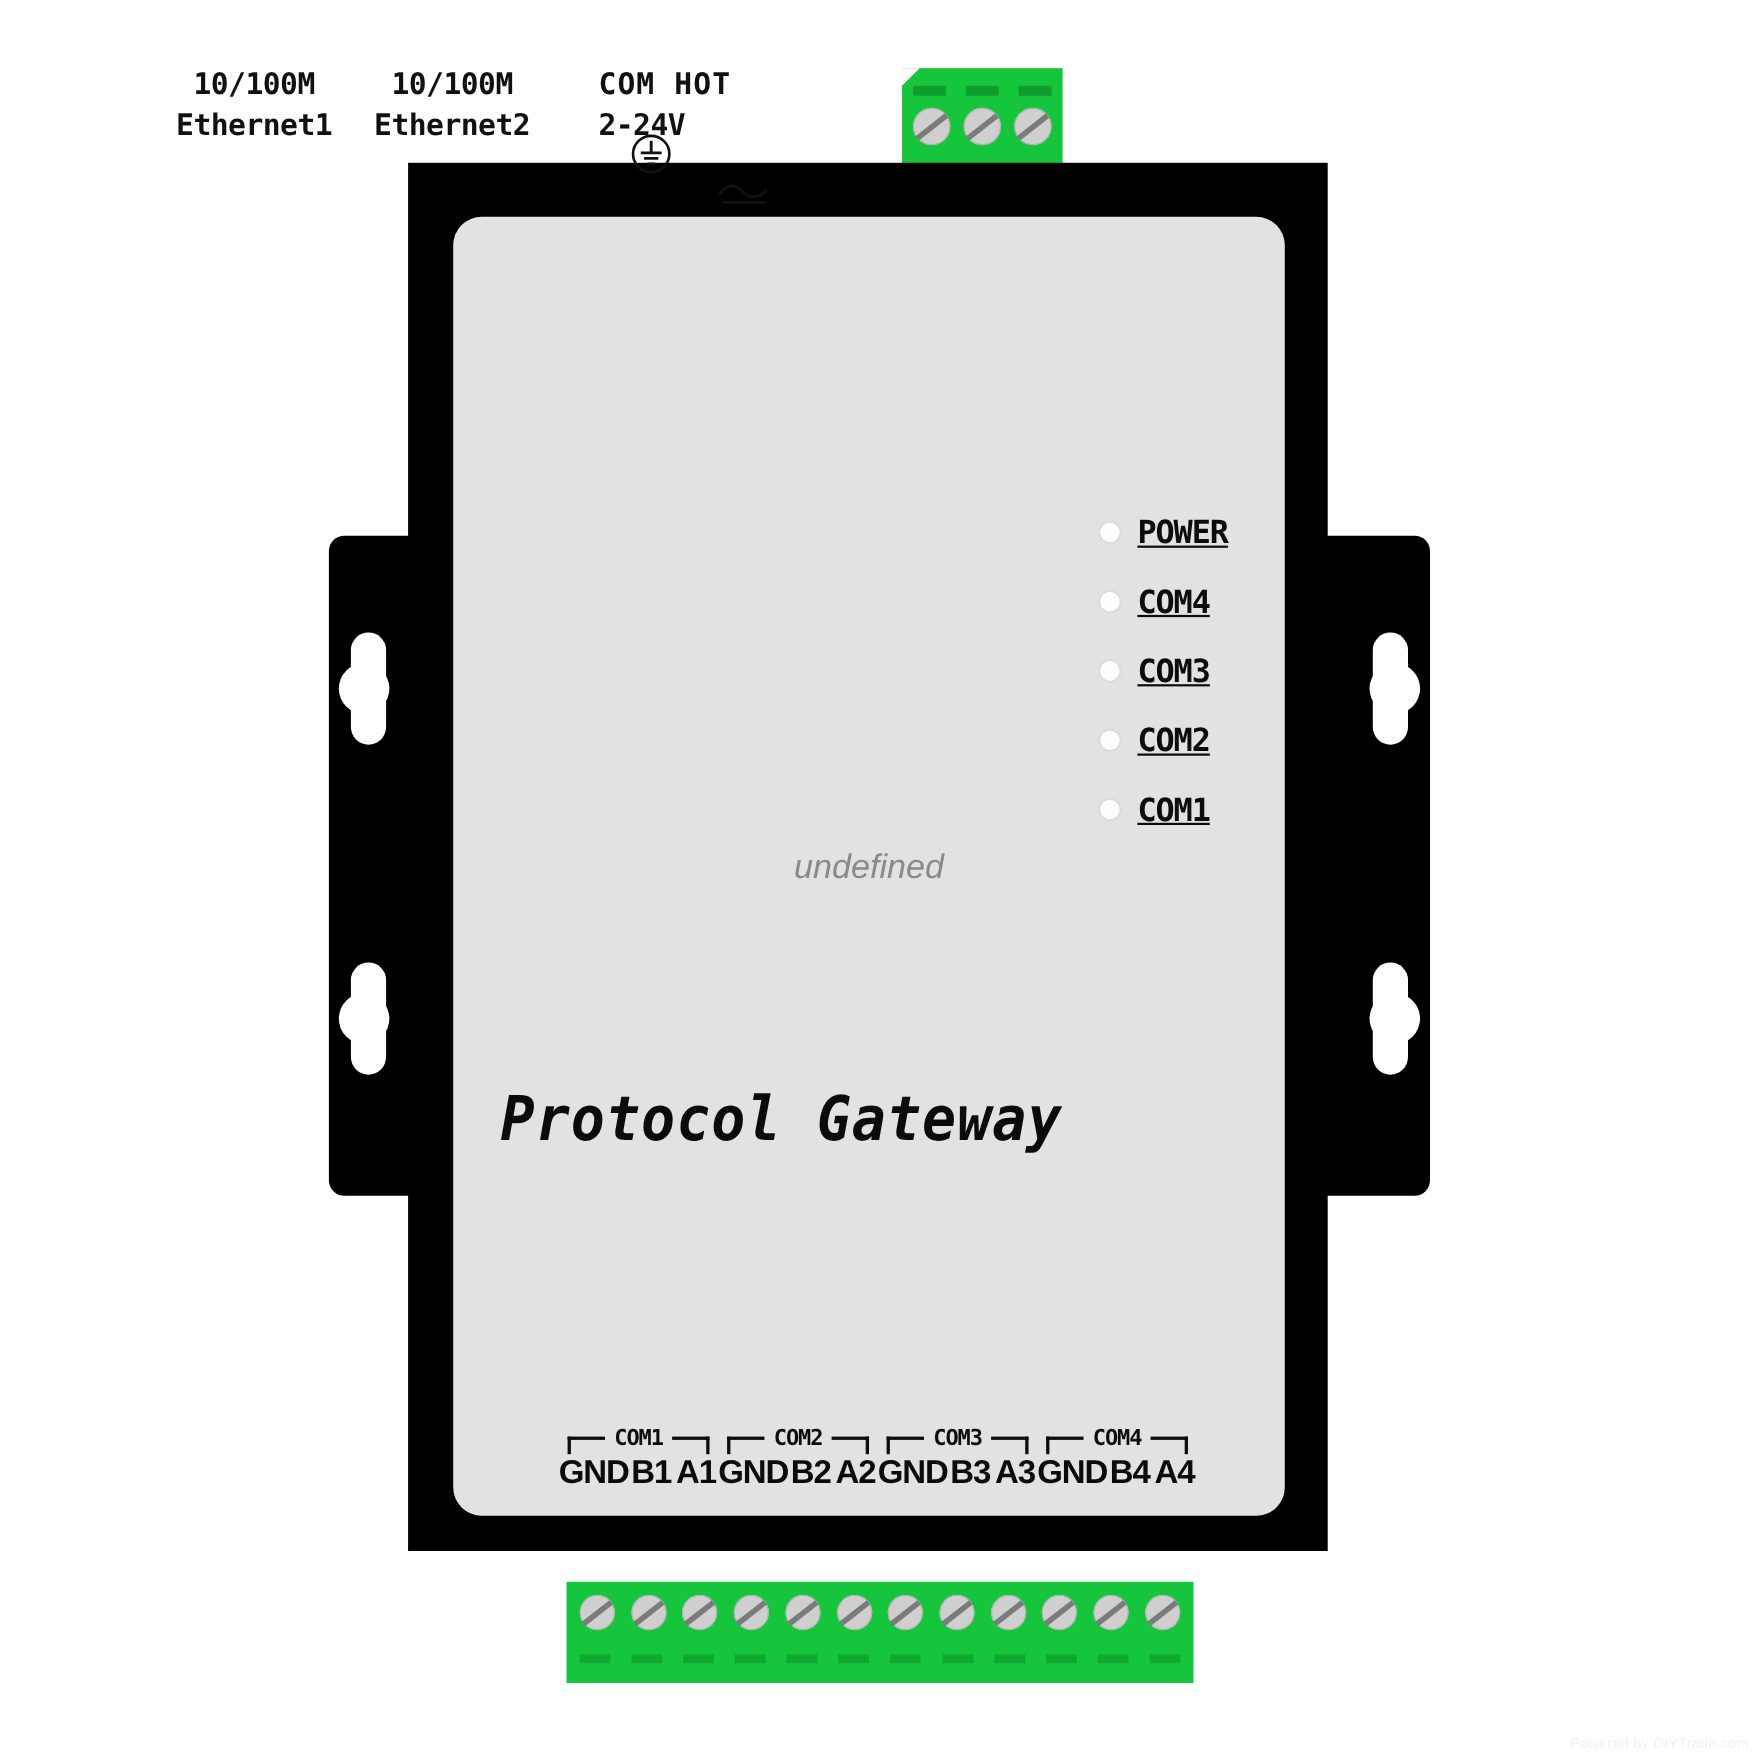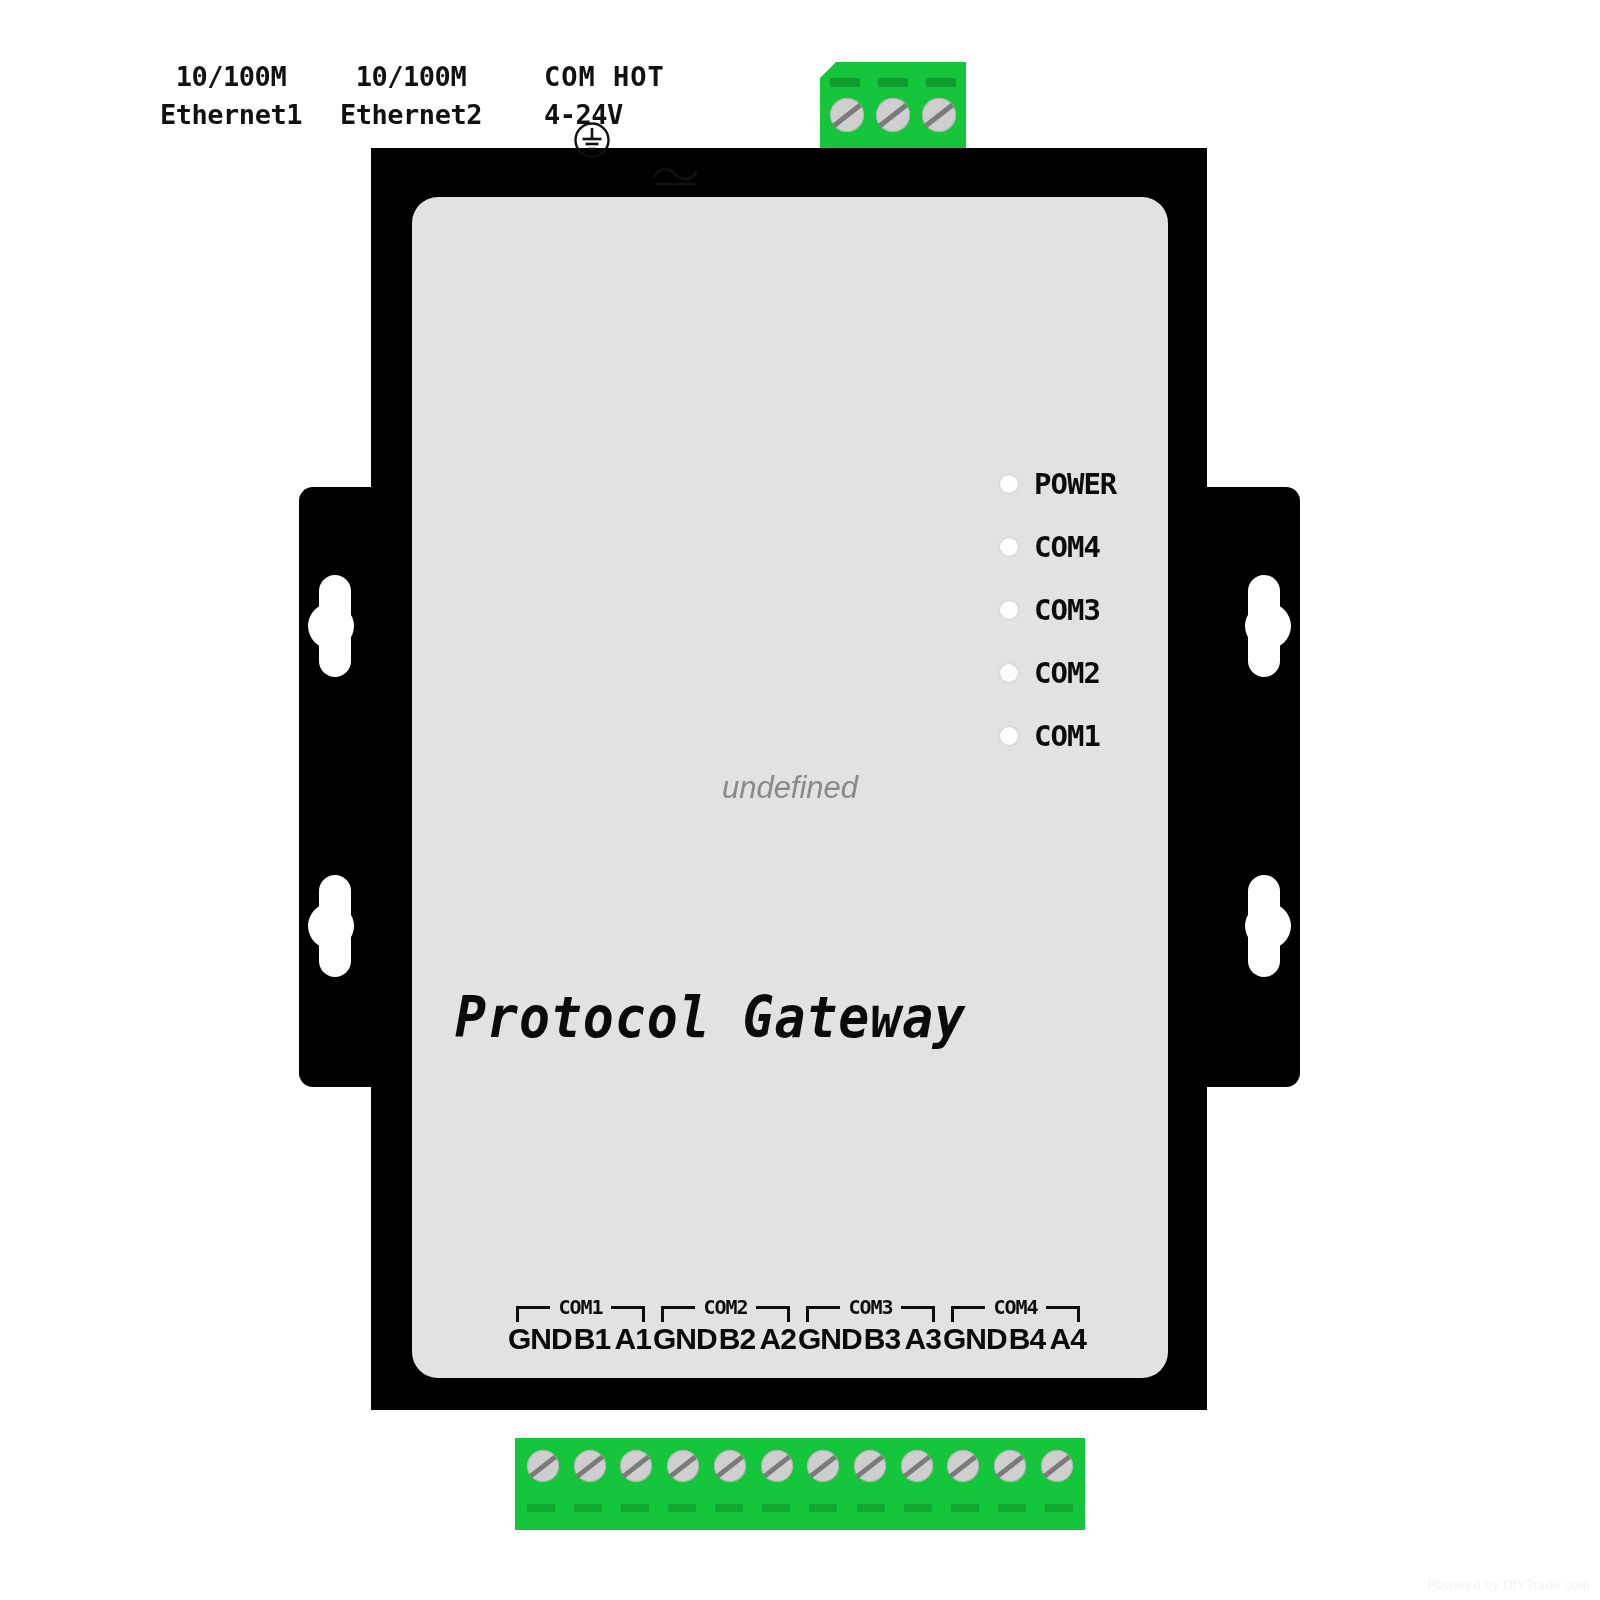--- a/index.html
+++ b/index.html
@@ -232,20 +232,21 @@
     box-shadow: 0 0 2px 0 rgba(150,150,150,0.55);
     flex: 0 0 auto;
   }
   .led-label {
     margin-left: 16px;
     font-family: "DejaVu Sans Mono", monospace;
     font-weight: 700;
     font-size: 29px;
     color: #0c0c0c;
     letter-spacing: -1px;
+    text-decoration: underline;
   }
 
   
   .undefined-text {
     position: absolute;
     left: 600px;
     top: 770px;
     width: 380px;
     text-align: center;
     font-family: "Liberation Sans", sans-serif;
@@ -385,21 +386,21 @@
     <div class="port-label port-eth1">
       <div>10/100M</div>
       <div>Ethernet1</div>
     </div>
     <div class="port-label port-eth2">
       <div>10/100M</div>
       <div>Ethernet2</div>
     </div>
     <div class="port-label port-pwr">
       <div class="l1">COM HOT</div>
-      <div>4-24V</div>
+      <div>2-24V</div>
     </div>
 
     <svg class="gnd-symbol" viewBox="0 0 38 38">
       <circle cx="19" cy="19" r="16.5" fill="none" stroke="#111" stroke-width="2.4"></circle>
       <line x1="19" y1="7" x2="19" y2="18" stroke="#111" stroke-width="2.6"></line>
       <line x1="9.5" y1="18" x2="28.5" y2="18" stroke="#111" stroke-width="2.6"></line>
       <line x1="12.5" y1="23" x2="25.5" y2="23" stroke="#111" stroke-width="2.6"></line>
       <line x1="15.5" y1="28" x2="22.5" y2="28" stroke="#111" stroke-width="2.6"></line>
     </svg>
 

